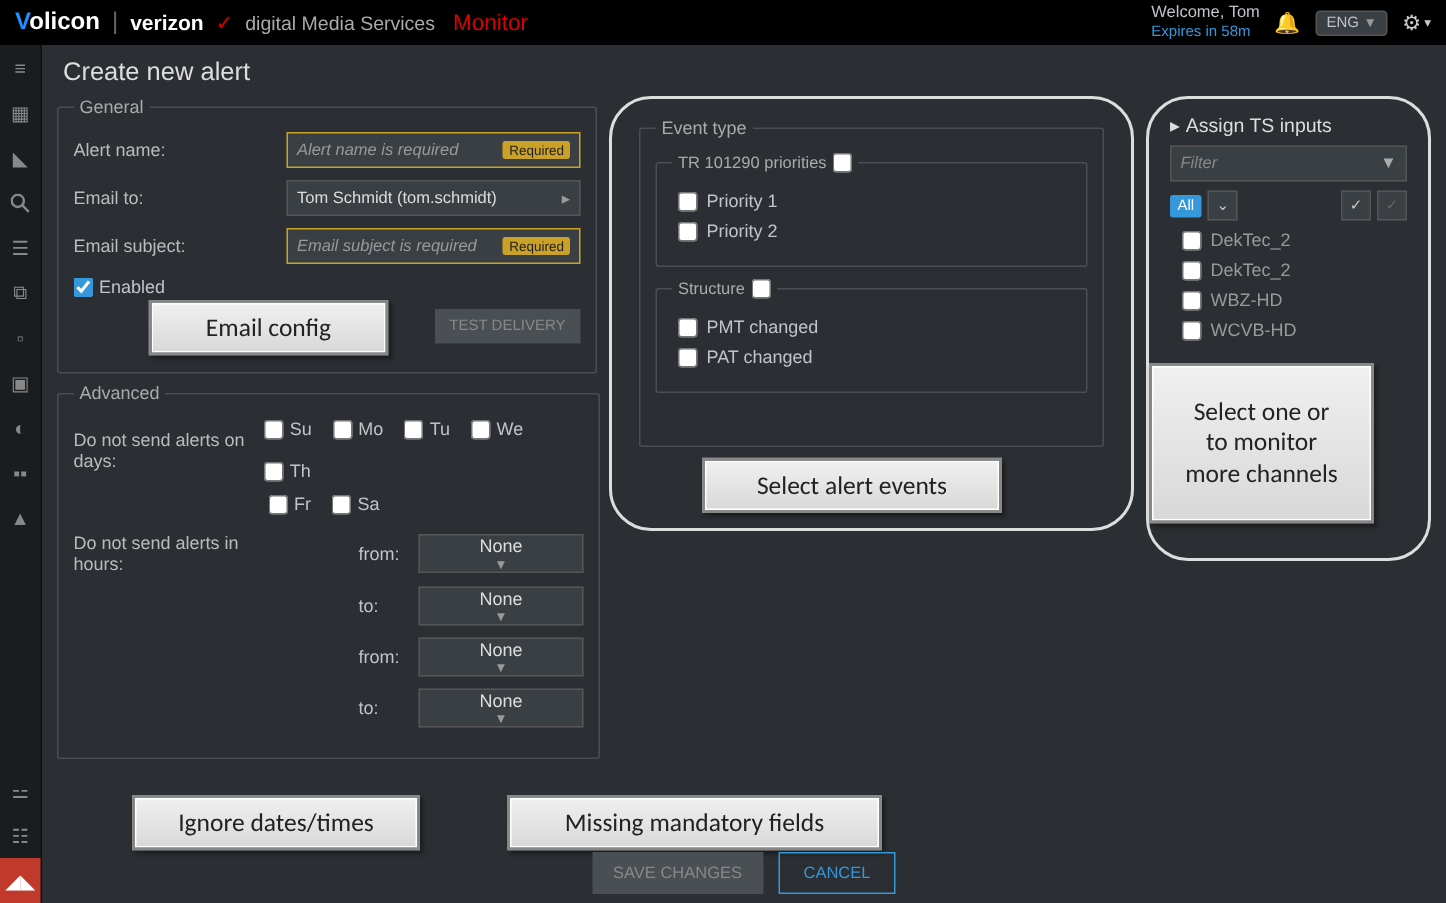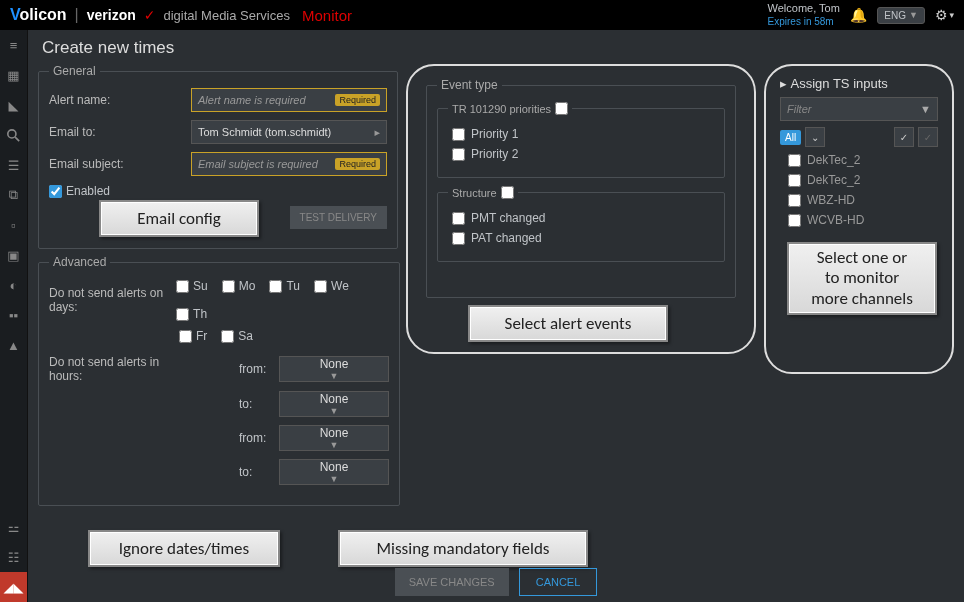--- a/index.html
+++ b/index.html
@@ -134,21 +134,21 @@
     <div class="sidebar-item">◐</div>
     <div class="sidebar-item">▪▪</div>
     <div class="sidebar-item">▲</div>
     <div class="sidebar-item" style="flex:1"></div>
     <div class="sidebar-item">⚍</div>
     <div class="sidebar-item">☷</div>
     <div class="sidebar-item active">◢◣</div>
   </div>
 
   <div class="content">
-    <div class="page-title">Create new times</div>
+    <div class="page-title">Create new alert</div>
 
     <div class="panels">
 
       <div class="left-col">
         <fieldset>
           <legend>General</legend>
           <div class="form-row">
             <div class="form-label">Alert name:</div>
             <div class="form-input req">
               <span>Alert name is required</span>
@@ -322,21 +322,21 @@
               </div>
             <div class="opt">
                 <input type="checkbox" style="">
                 <span>WBZ-HD</span>
               </div>
             <div class="opt">
                 <input type="checkbox" style="">
                 <span>WCVB-HD</span>
               </div>
           </div>
-          <div class="callout" style="left:23px; top:178px; width:150px; line-height:1.2; padding:4px 10px;">
+          <div class="callout" style="left:2px; top:178px; width:150px; line-height:1.2; padding:21px 10px;">
             <div>Select one or</div>
             <div>to monitor</div>
             <div>more channels</div>
           </div>
         </div>
       </div>
     </div>
 
     <div class="callout" style="left:310px; top:500px; width:250px;">Missing mandatory fields</div>
 

